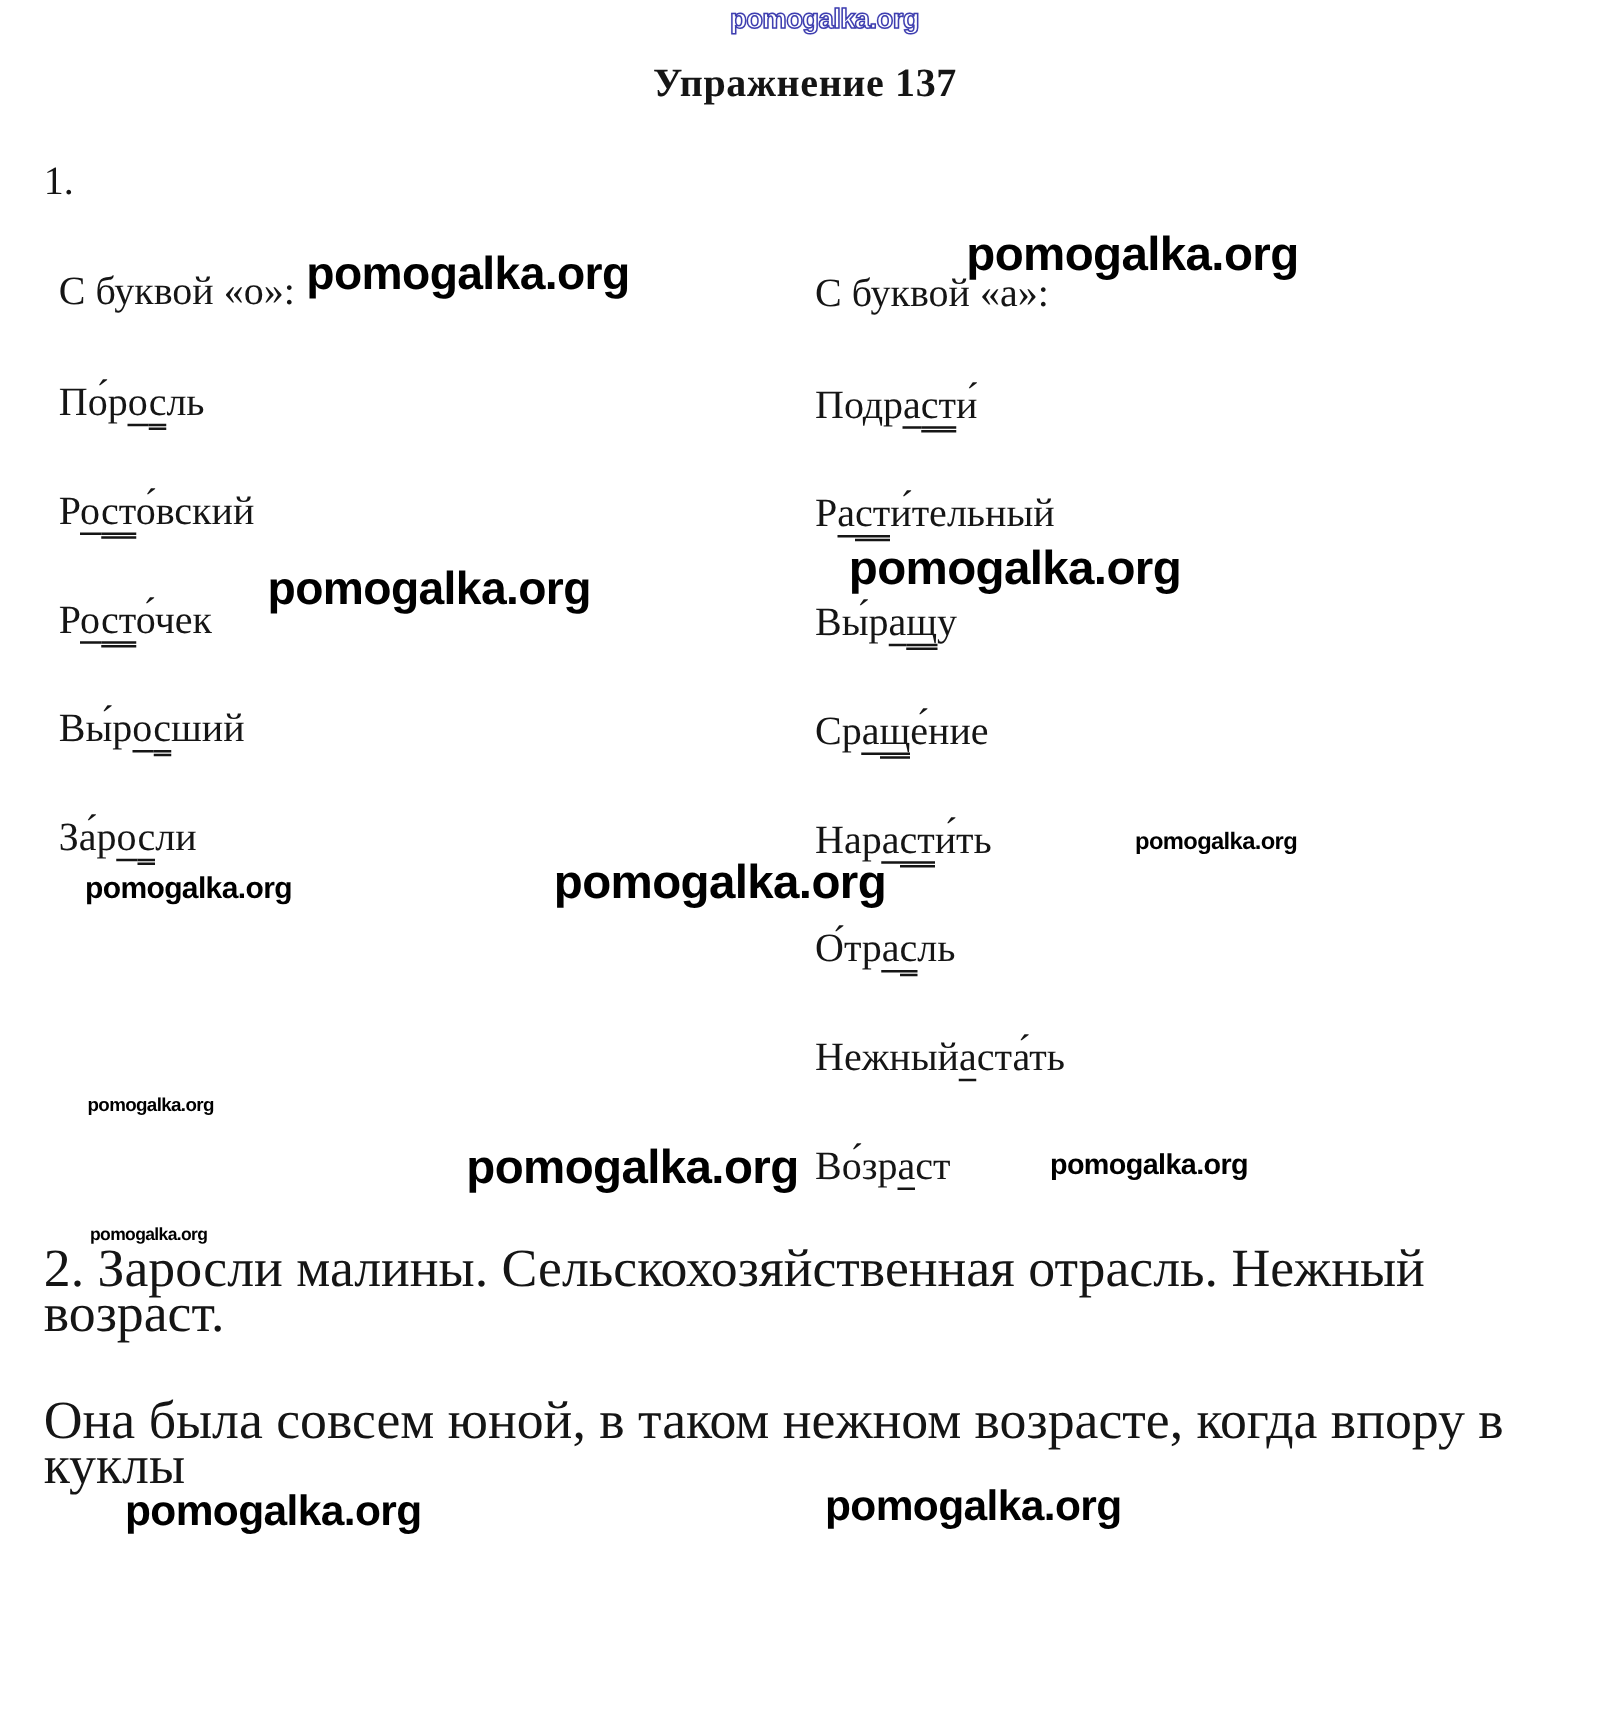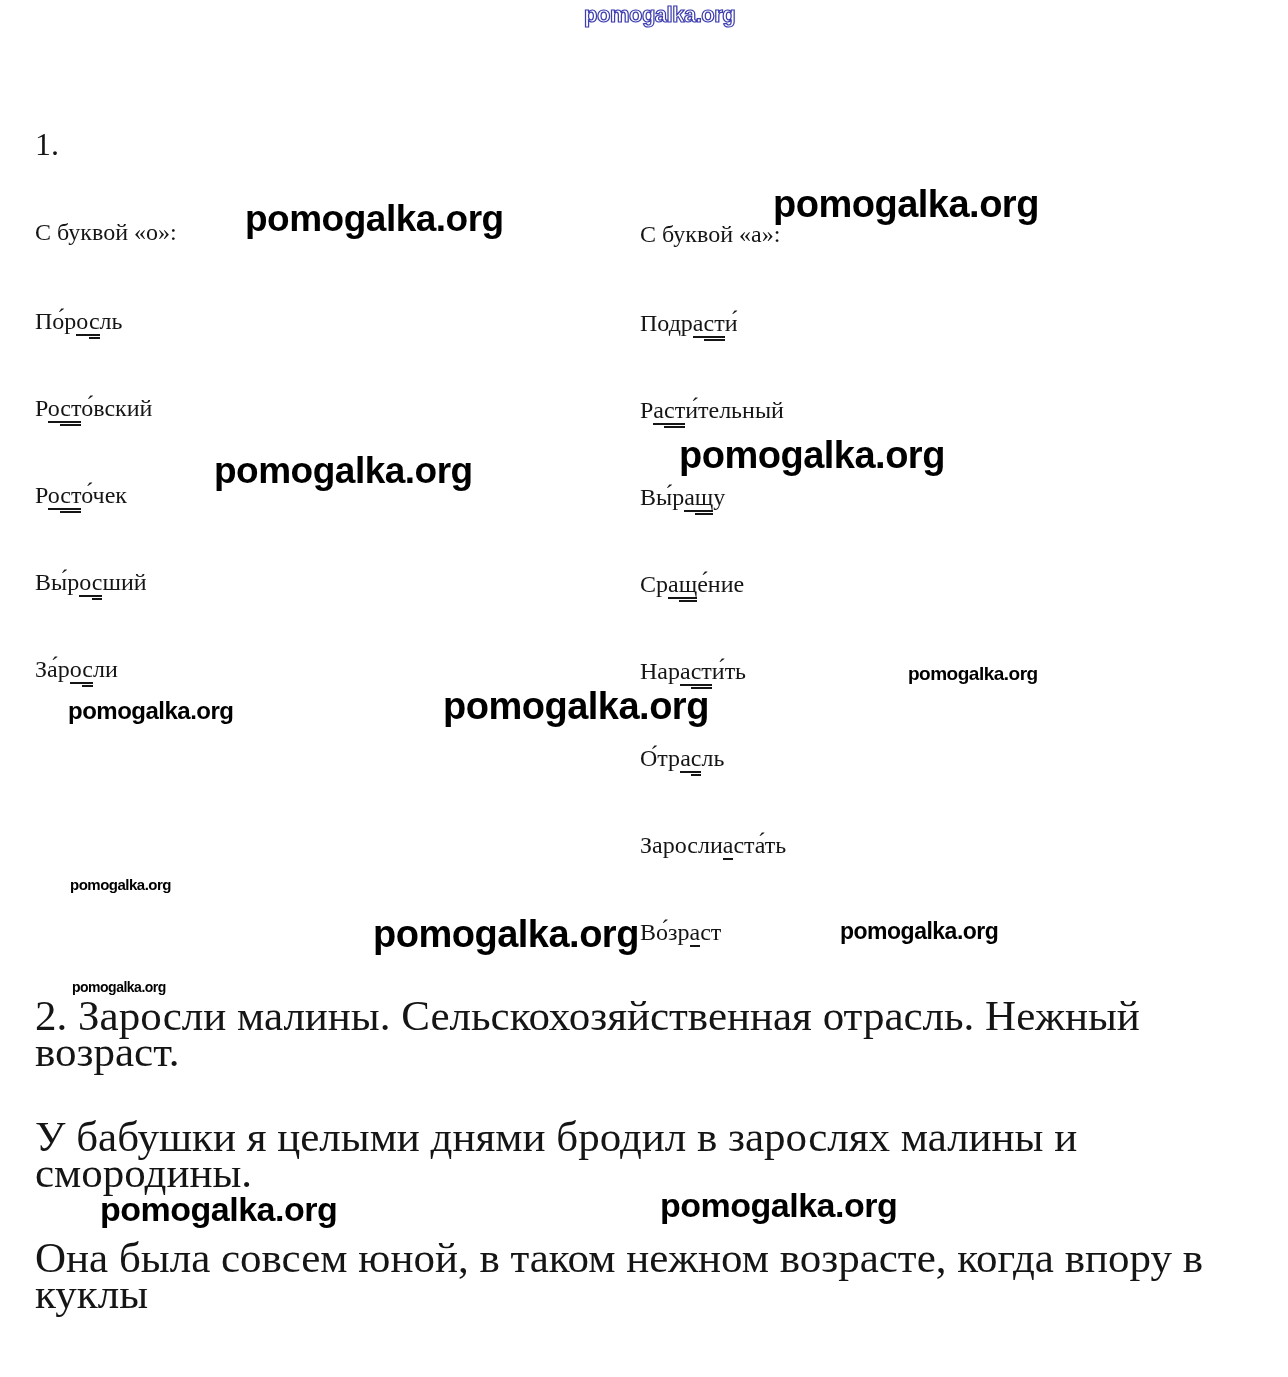--- a/index.html
+++ b/index.html
@@ -10,21 +10,21 @@
     font-family:"Liberation Serif", serif;
     color:#151515;
     overflow:hidden;
   }
   .heading {
     position:absolute; top:48px; left:0; width:100%;
     text-align:center; font-size:32px; font-weight:bold;
     letter-spacing:0.5px;
   }
   .part-label { position:absolute; left:35px; top:126px; font-size:32px; }
-  .col { position:absolute; font-size:24px; line-height:36px; }
+  .col { position:absolute; font-size:32px; line-height:36px;margin-left:12px; }
   .col-o { left:35px;  top:214px; }
   .col-a { left:640px; top:216px; }
   .words { display:flex; flex-direction:column; gap:51px; margin-top:53px;justify-content:space-between; }
   .word  { white-space:nowrap; }
   .u1 { border-bottom:2px solid currentColor; padding-bottom:0px; }
   .u2 { border-bottom:5px double currentColor; }
   .paras {
     position:absolute; left:35px; top:998px;
     font-size:43px; line-height:36px; width:1200px;
   }
@@ -60,20 +60,21 @@
       <span class="wm wm-bold" style="left: 443px; top: 685px; font-size: 38px;">pomogalka.org</span>
       <span class="wm wm-medium" style="left: 68px; top: 697px; font-size: 24px;">pomogalka.org</span>
       <span class="wm wm-small" style="left: 70px; top: 876px; font-size: 15px;">pomogalka.org</span>
       <span class="wm wm-bold" style="left: 373px; top: 913px; font-size: 38px;">pomogalka.org</span>
       <span class="wm wm-medium" style="left: 840px; top: 918px; font-size: 23px;">pomogalka.org</span>
       <span class="wm wm-small" style="left: 72px; top: 979px; font-size: 14px;">pomogalka.org</span>
       <span class="wm wm-bold" style="left: 100px; top: 1190px; font-size: 34px;">pomogalka.org</span>
       <span class="wm wm-bold" style="left: 660px; top: 1186px; font-size: 34px;">pomogalka.org</span>
     </div>
 
+  <div class="heading">Упражнение 137</div>
 
   <div class="part-label">1.</div>
 
   <div class="col col-o">
     <div class="col-header">С буквой «о»:</div>
     <div class="words">
         <div class="word"><span>По́р</span><span class="u1">о</span><span class="u2">с</span><span>ль</span></div>
         <div class="word"><span>Р</span><span class="u1">о</span><span class="u2">ст</span><span>о́вский</span></div>
         <div class="word"><span>Р</span><span class="u1">о</span><span class="u2">ст</span><span>о́чек</span></div>
         <div class="word"><span>Вы́р</span><span class="u1">о</span><span class="u2">с</span><span>ший</span></div>
@@ -83,23 +84,22 @@
 
   <div class="col col-a">
     <div class="col-header">С буквой «а»:</div>
     <div class="words">
         <div class="word"><span>Подр</span><span class="u1">а</span><span class="u2">ст</span><span>и́</span></div>
         <div class="word"><span>Р</span><span class="u1">а</span><span class="u2">ст</span><span>и́тельный</span></div>
         <div class="word"><span>Вы́р</span><span class="u1">а</span><span class="u2">щ</span><span>у</span></div>
         <div class="word"><span>Ср</span><span class="u1">а</span><span class="u2">щ</span><span>е́ние</span></div>
         <div class="word"><span>Нар</span><span class="u1">а</span><span class="u2">ст</span><span>и́ть</span></div>
         <div class="word"><span>О́тр</span><span class="u1">а</span><span class="u2">с</span><span>ль</span></div>
-        <div class="word"><span>Заросли</span><span class="u1">а</span><span>ста́ть</span></div>
+        <div class="word"><span>Нежный</span><span class="u1">а</span><span>ста́ть</span></div>
         <div class="word"><span>Во́зр</span><span class="u1">а</span><span>ст</span></div>
       </div>
   </div>
 
   <div class="paras">
       <div class="para-line">2. Заросли малины. Сельскохозяйственная отрасль. Нежный возраст.</div>
-      <div class="para-line">У бабушки я целыми днями бродил в зарослях малины и смородины.</div>
       <div class="para-line">Она была совсем юной, в таком нежном возрасте, когда впору в куклы</div>
     </div>
 </div>
 
 </body></html>

